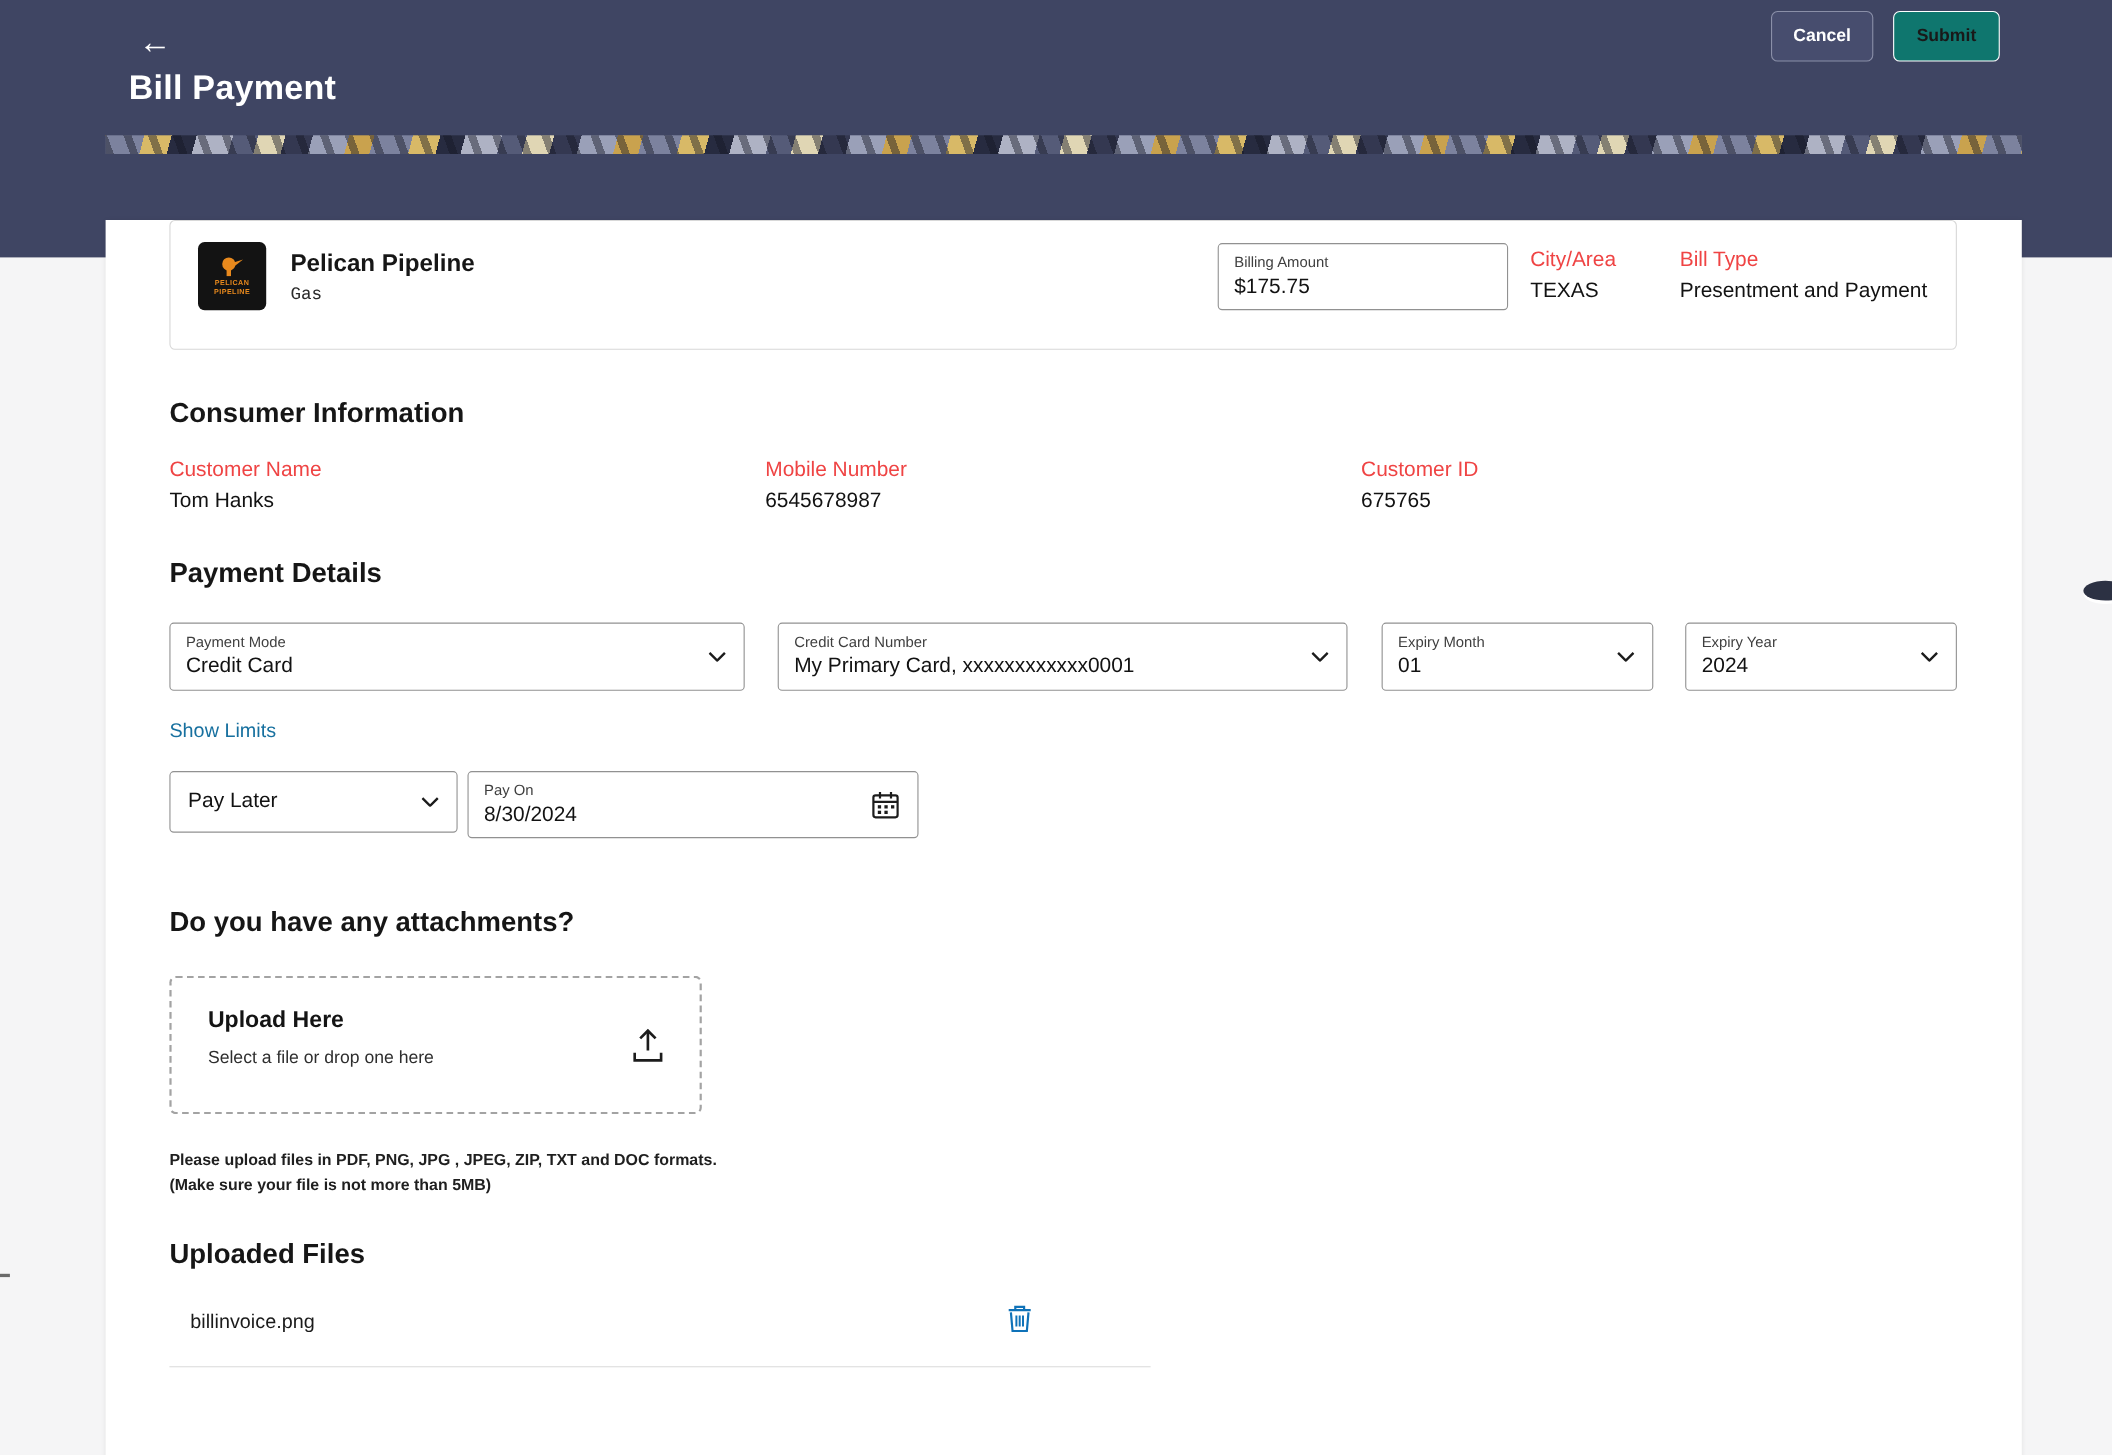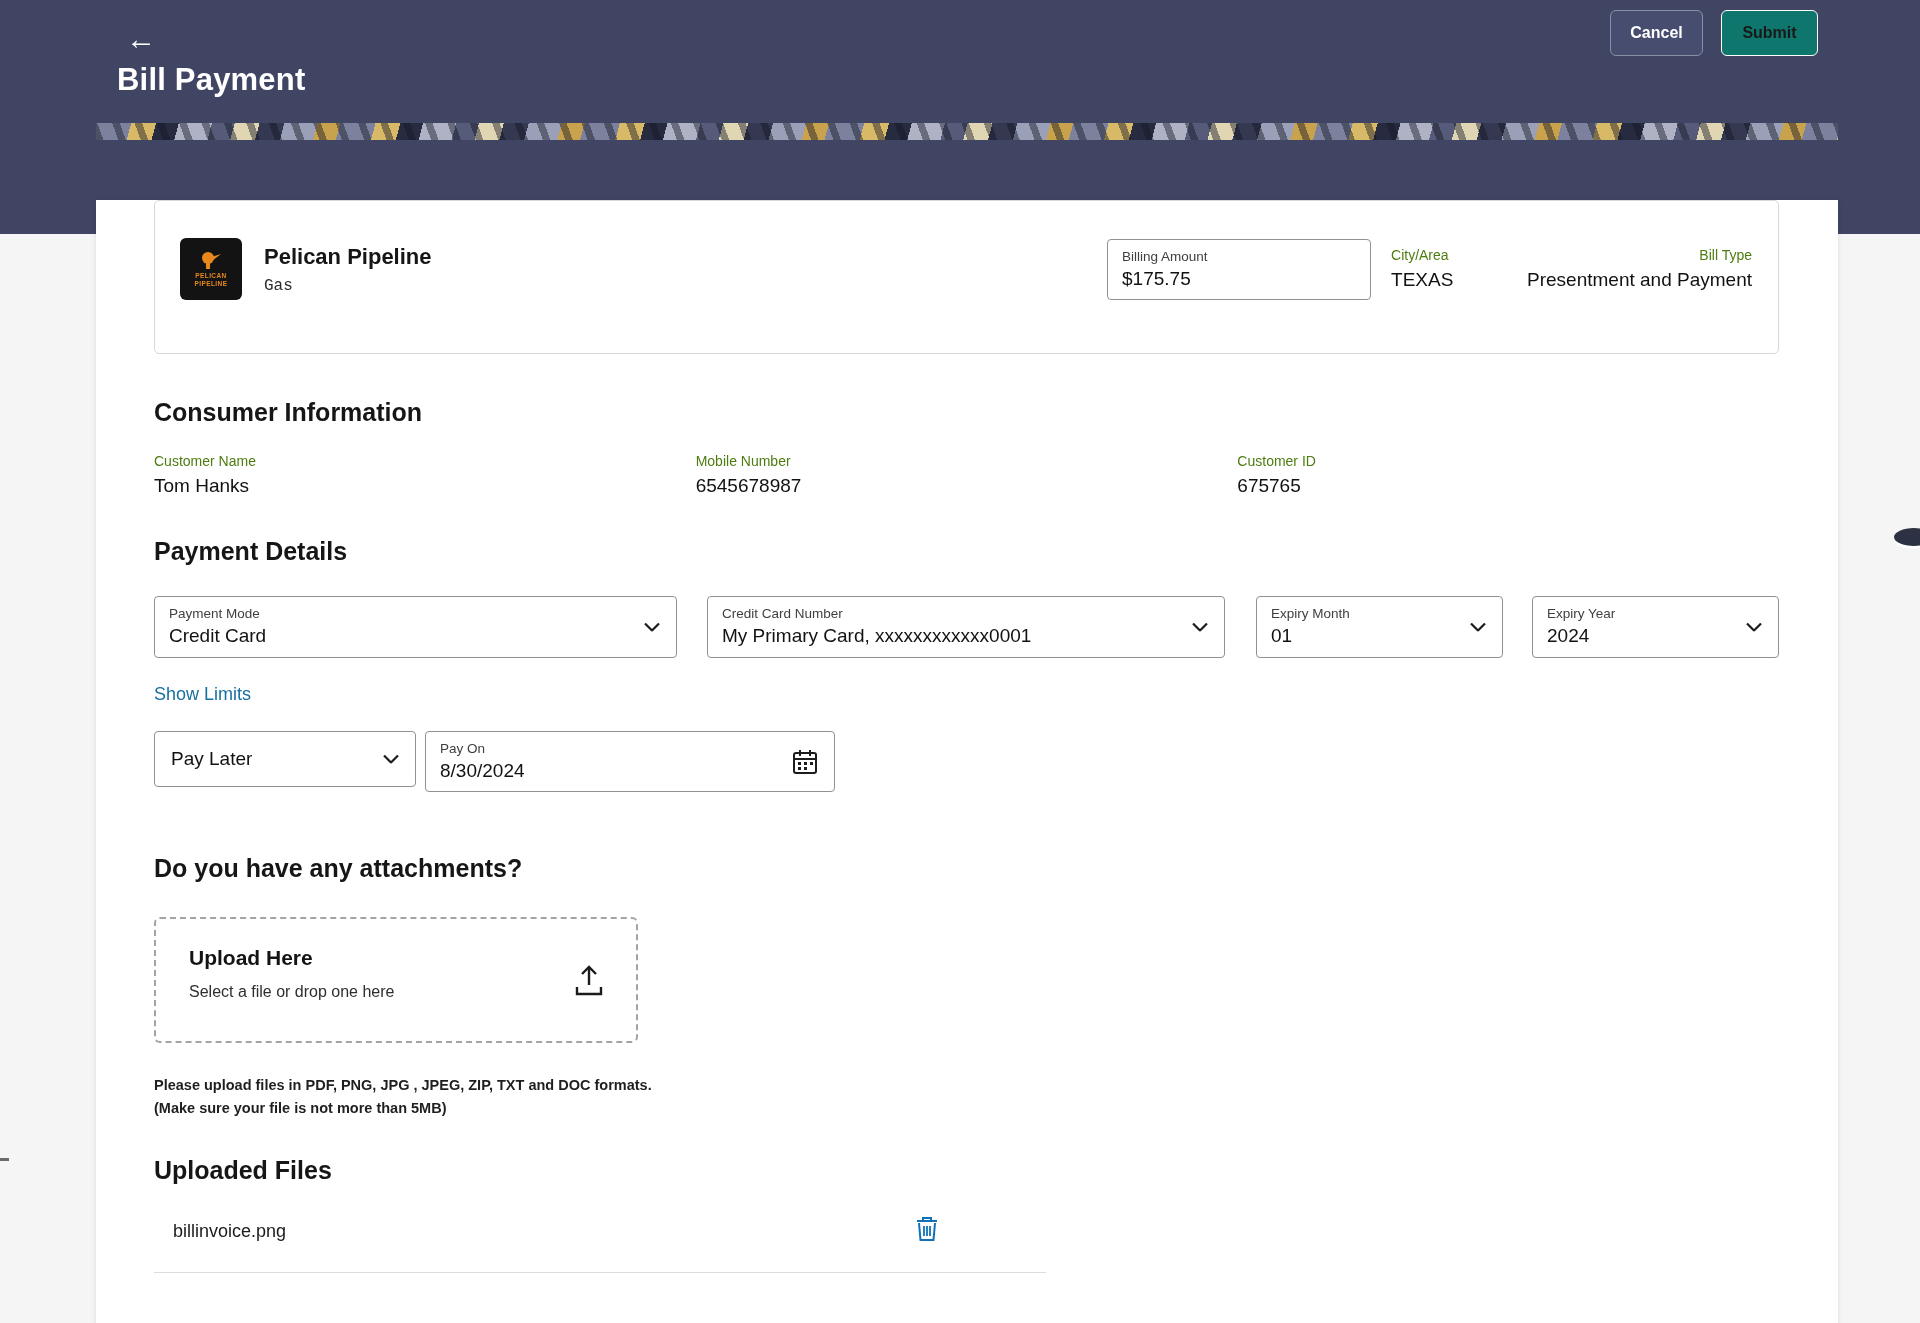--- a/index.html
+++ b/index.html
@@ -48,21 +48,21 @@
         #aeb2c4 80px 112px, #555b78 112px 134px, #e0d6b4 134px 158px,
         #343851 158px 182px, #9aa0b8 182px 214px, #c9a24e 214px 236px);
   }
   .card {
     background:#ffffff; min-height:1183px;
     padding:0 59px 40px 58px;
     box-shadow:0 1px 5px rgba(0,0,0,.10);
   }
   
   .biller-box {
-    margin-top:60px; height:154px;
+    margin-top:60px; height:118px;
     border:1px solid #d8d8d8; border-radius:5px;
     display:flex; align-items:center;
     padding:0 26px 16px 25px;
   }
   .logo {
     width:62px; height:62px; background:#131313; border-radius:6px;
     display:flex; flex-direction:column; align-items:center; justify-content:center;
     flex:0 0 auto;
   }
   .logo-text {
@@ -73,22 +73,22 @@
   .biller-name { font-size:22px; font-weight:bold; color:#161616; }
   .biller-cat  { font-size:16px; color:#2b2b2b; margin-top:7px;font-family:Liberation Mono, monospace; }
   .field {
     border:1px solid #919191; border-radius:4px; background:#fff;
     padding:9px 14px; position:relative;
   }
   .flabel { font-size:13.5px; color:#3f3f3f; white-space:nowrap; }
   .fvalue { font-size:19px; color:#121212; margin-top:4px; white-space:nowrap; }
   .billing-field { margin-left:auto; width:264px; height:61px; }
   .info-mini { margin-left:20px; width:113px; }
-  .info-mini.wide { width:auto; margin-left:23px;text-align:right; }
-  .plain-label { font-size:14px; color:#4d7c0f; white-space:nowrap; }
+  .info-mini.wide { width:auto; margin-left:23px; }
+  .plain-label { font-size:19px; color:#ef4444; white-space:nowrap; }
   .plain-value { font-size:19px; color:#121212; margin-top:6px; white-space:nowrap; }
   
   .section-h { font-size:25px; font-weight:bold; color:#161616; }
   .h-consumer { margin-top:44px; }
   .info-row { display:flex; margin-top:26px; }
   .info-col { width:551px; }
   
   .h-payment { margin-top:40px; }
   .select-row { display:flex; margin-top:30px; }
   .select { height:62px; cursor:pointer; }

